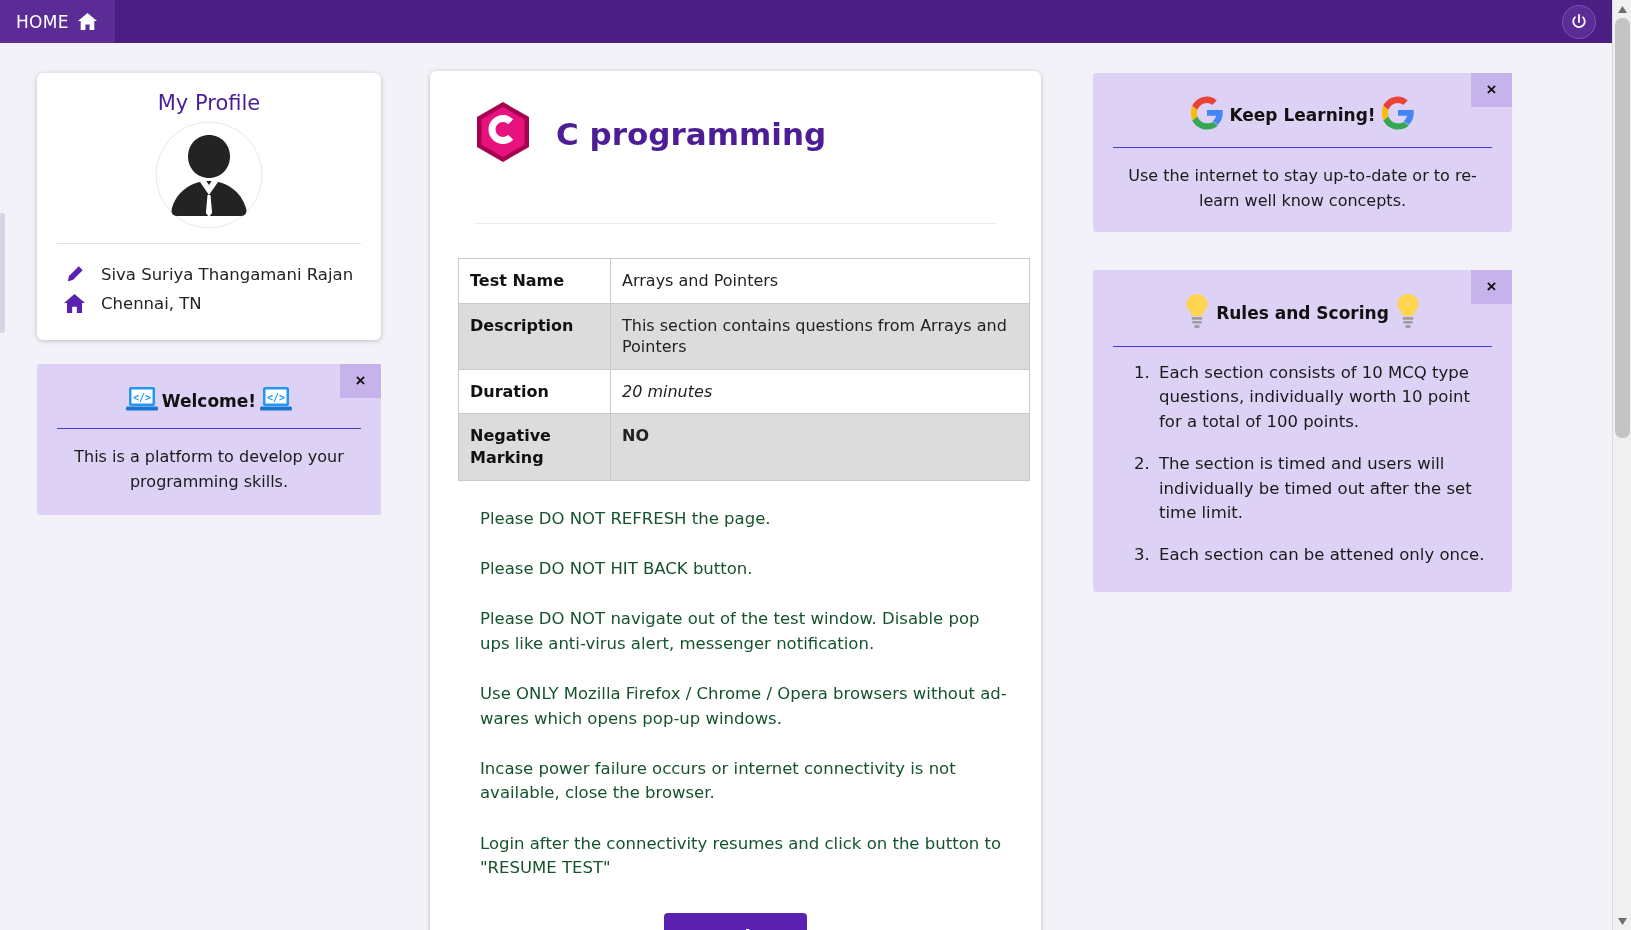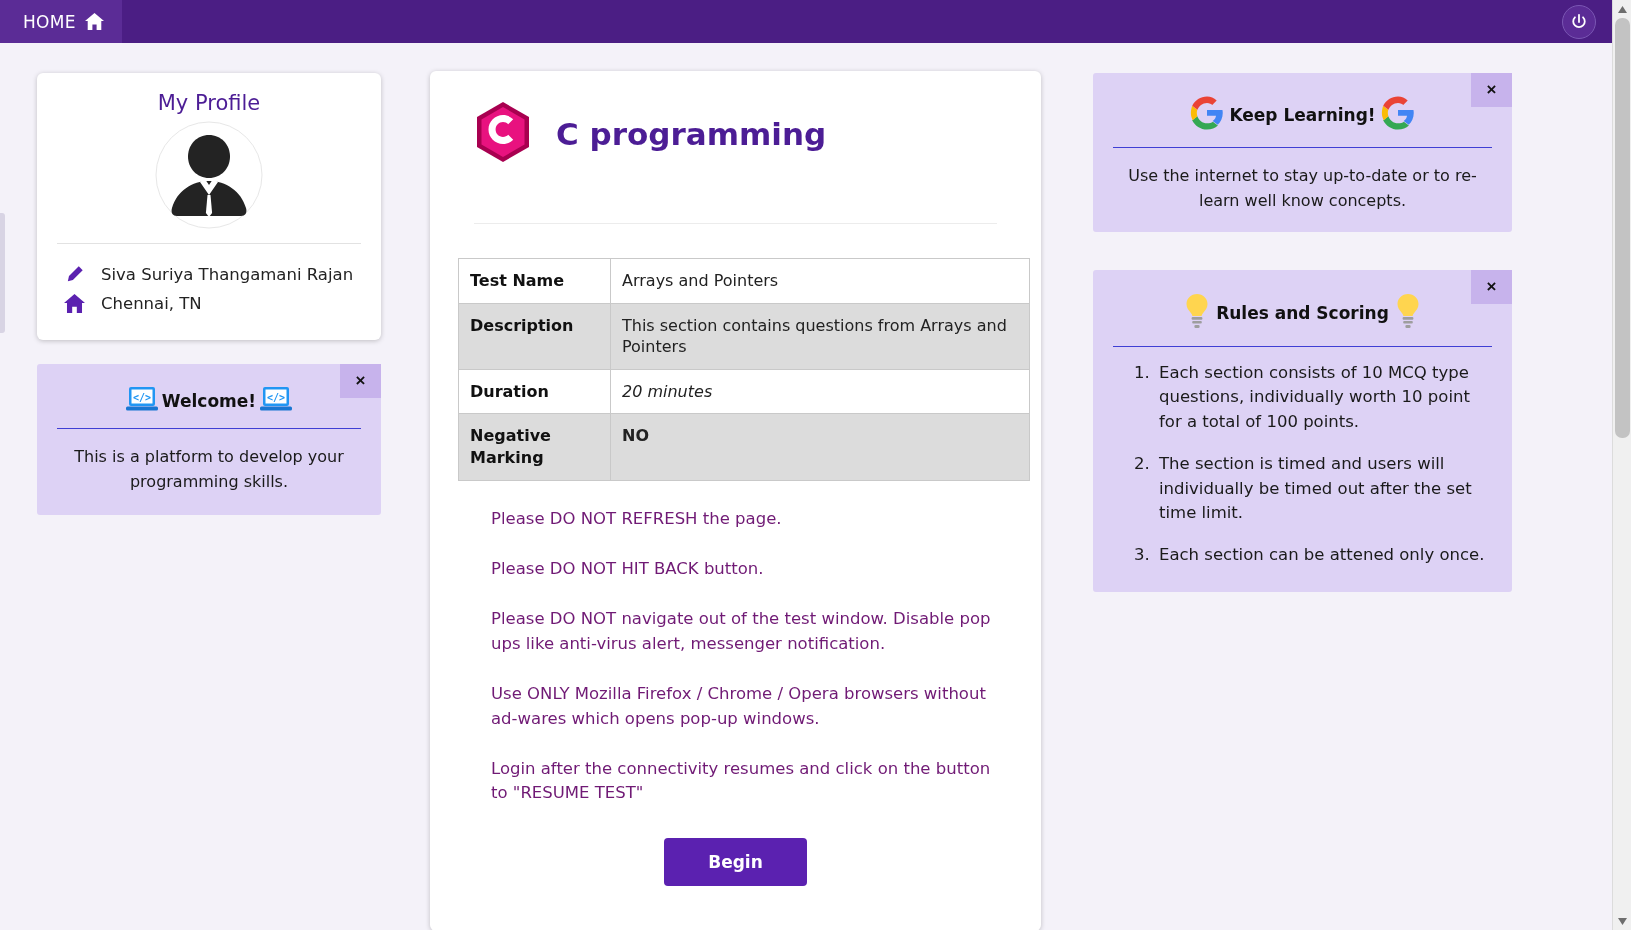--- a/index.html
+++ b/index.html
@@ -24,21 +24,21 @@
     background: #4b1e84;
     display: flex; align-items: center;
     justify-content: space-between;
     z-index: 5;
   }
   .nav-home {
     background: #5b2c96;
     color: #ffffff;
     height: 43px;
     display: flex; align-items: center; gap: 9px;
-    padding: 0 18px 0 23px;
+    padding: 0 18px 0 16px;
     font-size: 17px;
     letter-spacing: .3px;
     cursor: pointer;
   }
   .home-icon svg { display: block; }
   .power-btn {
     width: 34px; height: 34px;
     margin-right: 16px;
     border-radius: 50%;
     background: #5b2c96;
@@ -171,23 +171,23 @@
   }
   table.info-table tr.shaded td { background: #dcdcdc; }
   td.label { width: 152px; font-weight: bold; color: #111; }
   td.value { color: #222; }
   td.value.italic { font-style: italic; }
   td.value.bold { font-weight: bold; }
 
   .notes { padding: 10px 2px 0 18px; }
   .notes p {
     font-size: 16.5px;
-    color: #701a75;
+    color: #14532d;
     line-height: 1.48;
-    margin: 0 15px 26px;
+    margin: 0 4px 26px;
   }
   .begin-wrap { display: flex; justify-content: center; padding: 6px 0 26px; }
   .begin-btn {
     background: #5b21b0;
     color: #ffffff;
     border: none;
     border-radius: 4px;
     font-size: 17px;
     font-weight: bold;
     padding: 14px 44px;
@@ -362,20 +362,21 @@
             <td class="value bold">NO</td>
           </tr>
         </tbody>
       </table>
 
       <div class="notes">
         <p>Please DO NOT REFRESH the page.</p>
         <p>Please DO NOT HIT BACK button.</p>
         <p>Please DO NOT navigate out of the test window. Disable pop ups like anti-virus alert, messenger notification.</p>
         <p>Use ONLY Mozilla Firefox / Chrome / Opera browsers without ad-wares which opens pop-up windows.</p>
+        <p>Incase power failure occurs or internet connectivity is not available, close the browser.</p>
         <p>Login after the connectivity resumes and click on the button to "RESUME TEST"</p>
       </div>
 
       <div class="begin-wrap">
         <button class="begin-btn">Begin</button>
       </div>
 
     </div>
 
     <div class="right-col">

